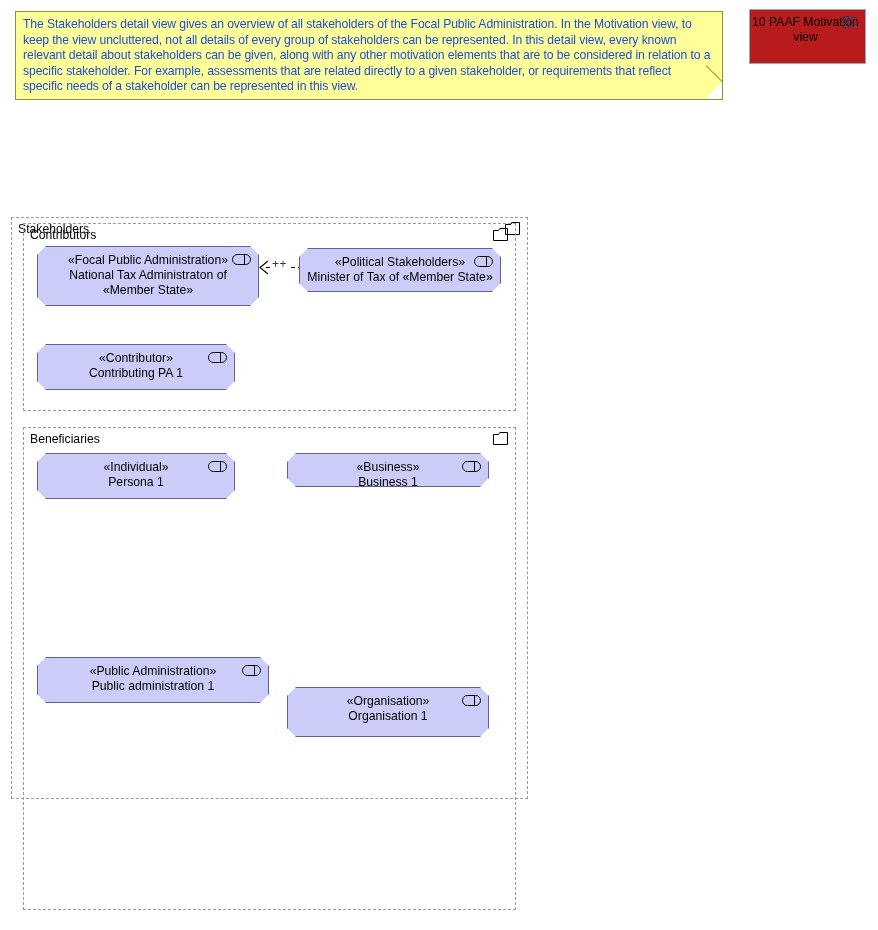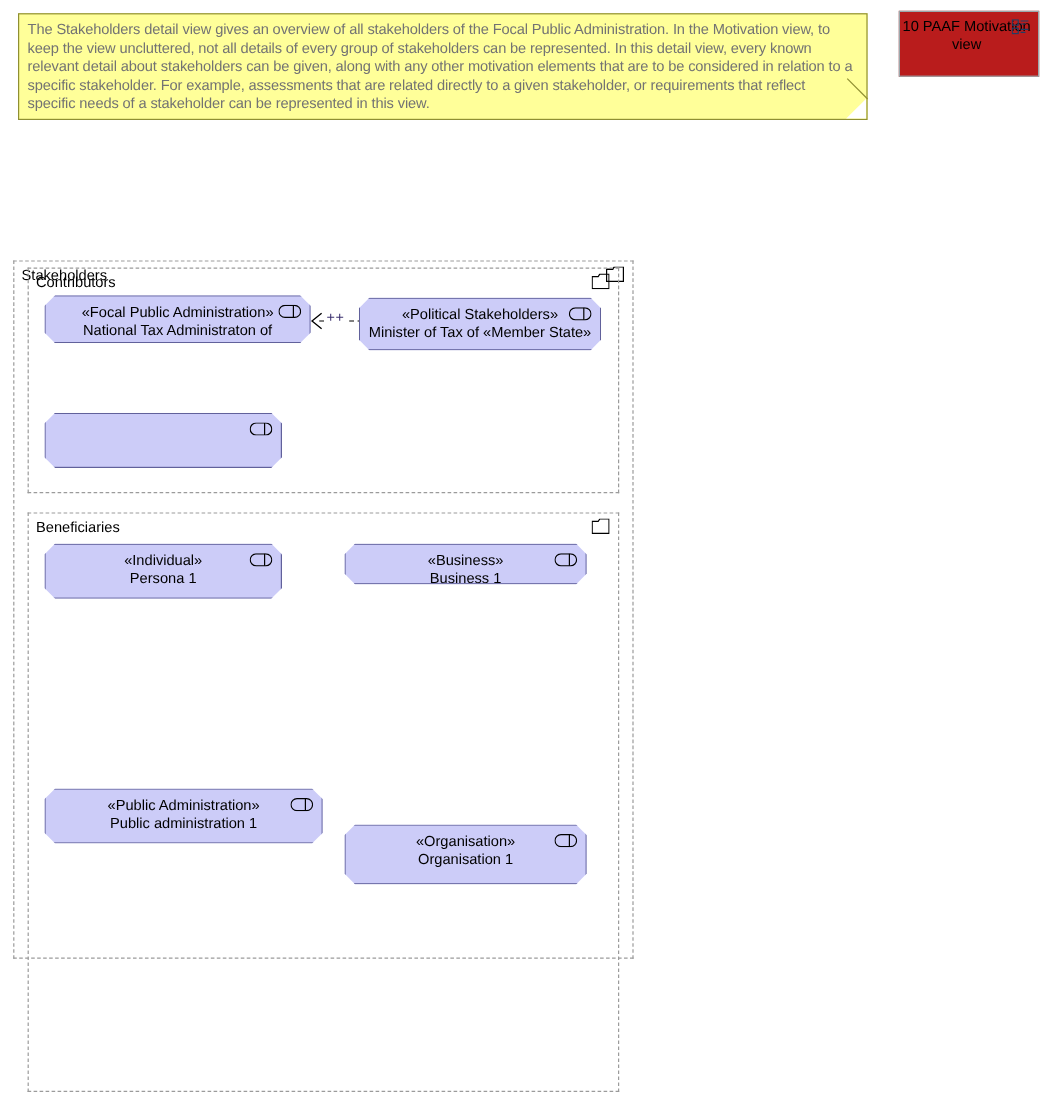--- a/index.html
+++ b/index.html
@@ -29,21 +29,21 @@
     box-sizing: border-box;
   }
   #note .note-text {
     position: absolute;
     left: 7px;
     top: 5px;
     right: 8px;
     font-size: 12.2px;
     line-height: 15.6px;
     letter-spacing: -0.1px;
-    color: #737373;
+    color: #1d4ed8;
     white-space: pre-wrap;
   }
   #note .fold2 {
     position: absolute;
     right: 0px;
     bottom: 0px;
     width: 17px;
     height: 17px;
     background: #ffffff;
     clip-path: polygon(100% 0, 100% 100%, 0 100%);
@@ -203,21 +203,21 @@
   </svg>
 </div>
 
 <div class="grouping" id="grp-beneficiaries">
   <div class="grp-label">Beneficiaries</div>
   <svg class="folder-icon" viewBox="0 0 15 13">
     <path d="M0.5 12.5 L0.5 2.5 L5.5 2.5 L6.8 0.5 L14.5 0.5 L14.5 12.5 Z" fill="none" stroke="#000" stroke-width="1"></path>
   </svg>
 </div>
 
-<div class="amn" id="el-focal" style="left:37px; top:246px; width:222px; height:40px;">
+<div class="amn" id="el-focal" style="left:37px; top:246px; width:222px; height:60px;">
   <div class="shape"></div>
   <div class="labels">
     <span class="stereo">«Focal Public Administration»</span>
     <span class="nm">National Tax Administraton of «Member State»</span>
   </div>
   <svg class="role-icon" viewBox="0 0 19 11">
     <rect x="0.5" y="0.5" width="18" height="10" rx="5" ry="5" fill="none" stroke="#000" stroke-width="1"></rect>
     <line x1="12.5" y1="0.5" x2="12.5" y2="10.5" stroke="#000" stroke-width="1"></line>
   </svg>
 </div>
@@ -238,20 +238,24 @@
     <span class="nm">Minister of Tax of «Member State»</span>
   </div>
   <svg class="role-icon" viewBox="0 0 19 11">
     <rect x="0.5" y="0.5" width="18" height="10" rx="5" ry="5" fill="none" stroke="#000" stroke-width="1"></rect>
     <line x1="12.5" y1="0.5" x2="12.5" y2="10.5" stroke="#000" stroke-width="1"></line>
   </svg>
 </div>
 
 <div class="amn" id="el-contributor" style="left:37px; top:344px; width:198px; height:46px;">
   <div class="shape"></div>
+  <div class="labels">
+    <span class="stereo">«Contributor»</span>
+    <span class="nm">Contributing PA 1</span>
+  </div>
   <svg class="role-icon" viewBox="0 0 19 11">
     <rect x="0.5" y="0.5" width="18" height="10" rx="5" ry="5" fill="none" stroke="#000" stroke-width="1"></rect>
     <line x1="12.5" y1="0.5" x2="12.5" y2="10.5" stroke="#000" stroke-width="1"></line>
   </svg>
 </div>
 
 <div class="amn" id="el-individual" style="left:37px; top:453px; width:198px; height:46px;">
   <div class="shape"></div>
   <div class="labels">
     <span class="stereo">«Individual»</span>

